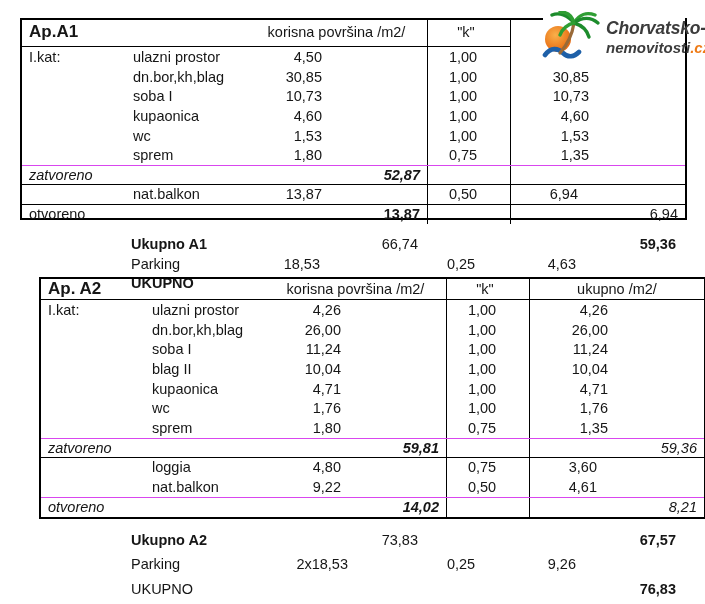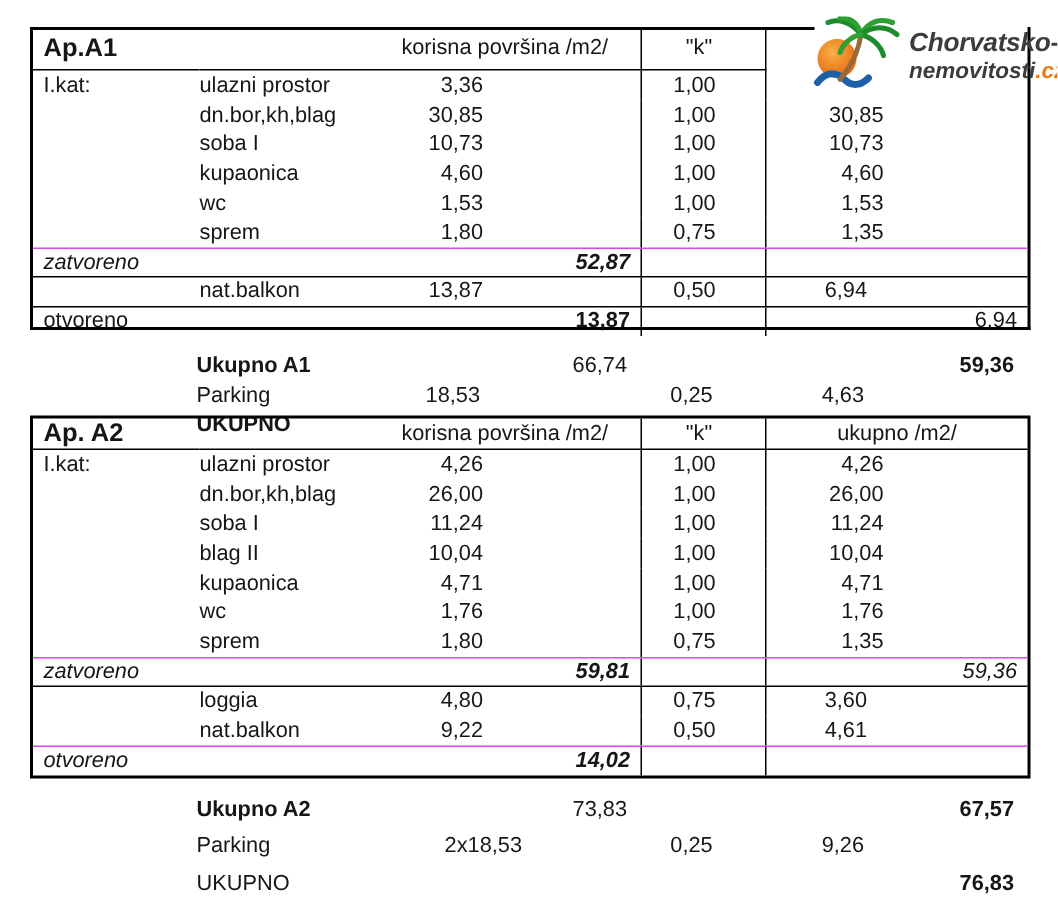--- a/index.html
+++ b/index.html
@@ -9,21 +9,21 @@
     width: 705px; height: 604px;
     background: #ffffff;
     font-family: "Liberation Sans", sans-serif;
     font-size: 14.5px;
     color: #161616;
     overflow: hidden;
   }
   .box { position: absolute; left: 20px; width: 667px;
          border-left: 2px solid #000; border-right: 2px solid #000; border-bottom: 2px solid #000; }
   .box-a1 { top: 18px; height: 202.3px; }
-  .box-a2 { top: 277px; height: 241.7px; border-top: 2px solid #000; }
+  .box-a2 { top: 277px; height: 241.7px; border-top: 2px solid #000; margin-left: 19px; }
   .a1-topline { position: absolute; left: 20px; top: 18px; width: 523px; height: 2px; background: #000; }
 
   .trow { display: flex; height: 19.7px; }
   .trow > div { display: flex; align-items: center; height: 100%; }
   .thead-a1 { height: 29px; }
   .thead-a2 { height: 21px; }
   .thead > div { border-bottom: 1px solid #000; }
   .thead > .nob { border-bottom: none; }
 
   .c-label { width: 111px; padding-left: 7px; }
@@ -79,21 +79,21 @@
       <div class="h-kor">korisna površina /m2/</div>
       <div class="c-k h-k">
           <span>"k"</span>
         </div>
       <div class="h-uk nob"></div>
     </div>
 
     <div class="trow">
       <div class="c-label">I.kat:</div>
       <div class="c-name">ulazni prostor</div>
-      <div class="c-val">3,36</div>
+      <div class="c-val">4,50</div>
       <div class="c-gap"></div>
       <div class="c-k">
           <span>1,00</span>
         </div>
       <div class="c-uk">
           <span class="pr96"></span>
         </div>
     </div>
     <div class="trow">
       <div class="c-label"></div>
@@ -352,20 +352,23 @@
       <div class="c-uk">
           <span class="pr107">4,61</span>
         </div>
     </div>
 
     <div class="trow r-top">
       <div class="c-label">otvoreno</div>
       <div class="c-sub">14,02</div>
       <div class="c-k">
           <span></span>
+        </div>
+      <div class="c-uk">
+          <span class="pr7">8,21</span>
         </div>
     </div>
   </div>
 
   <div class="summary sum-a2">
     <div class="srow sh24">
       <div class="c-label"></div>
       <div class="c-name bold">Ukupno A2</div>
       <div class="c-sub2">73,83</div>
       <div class="k-plain">

